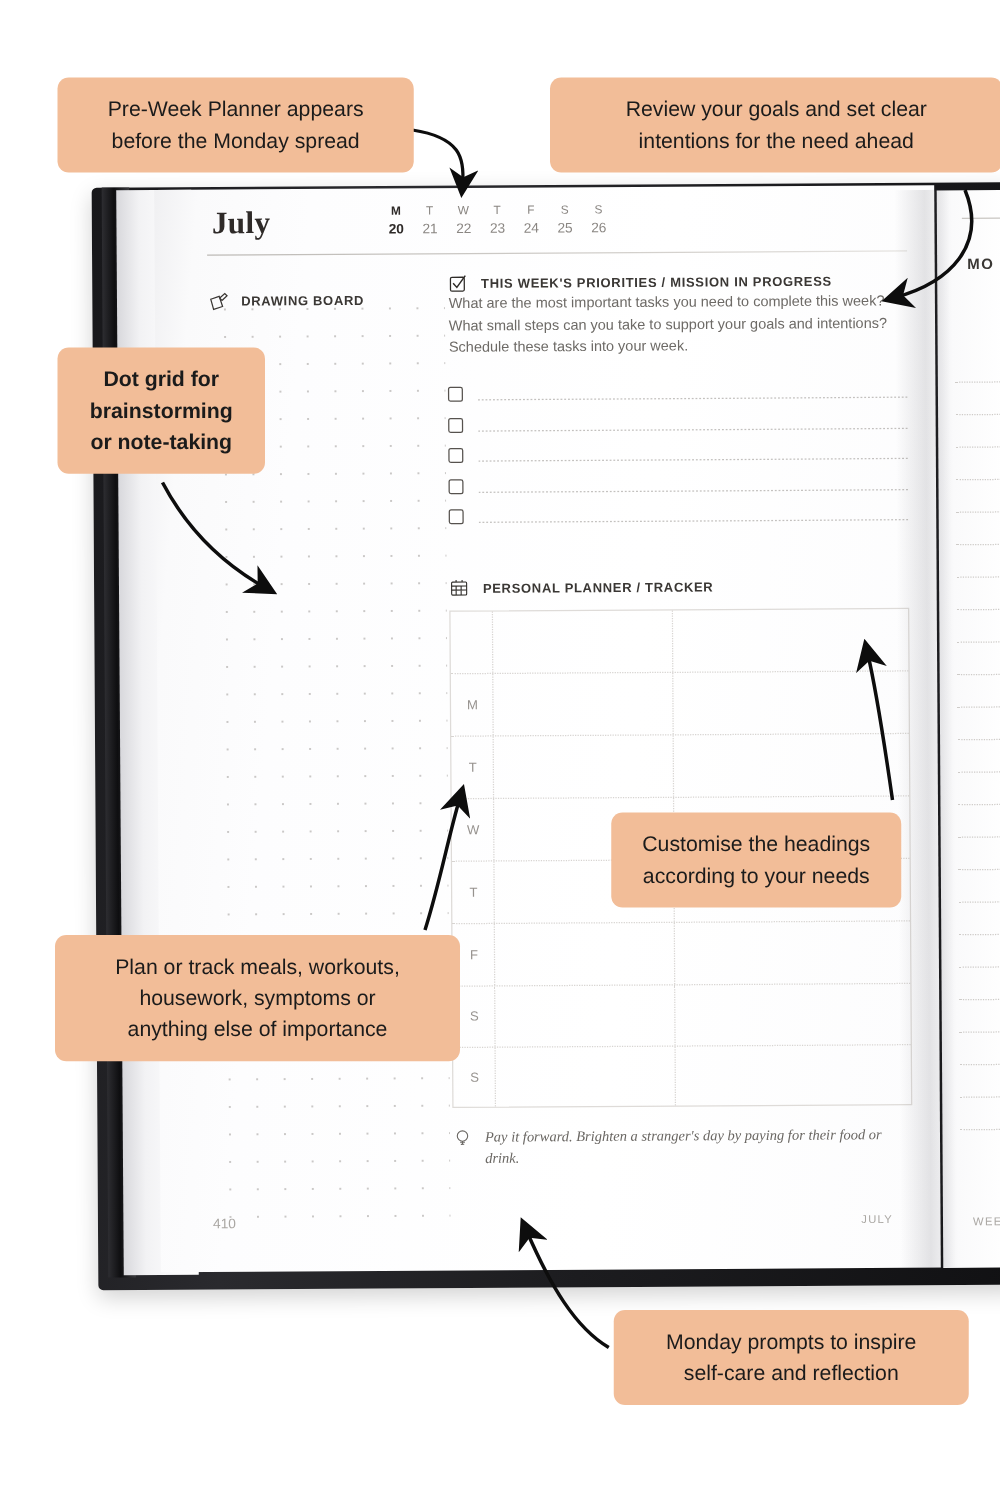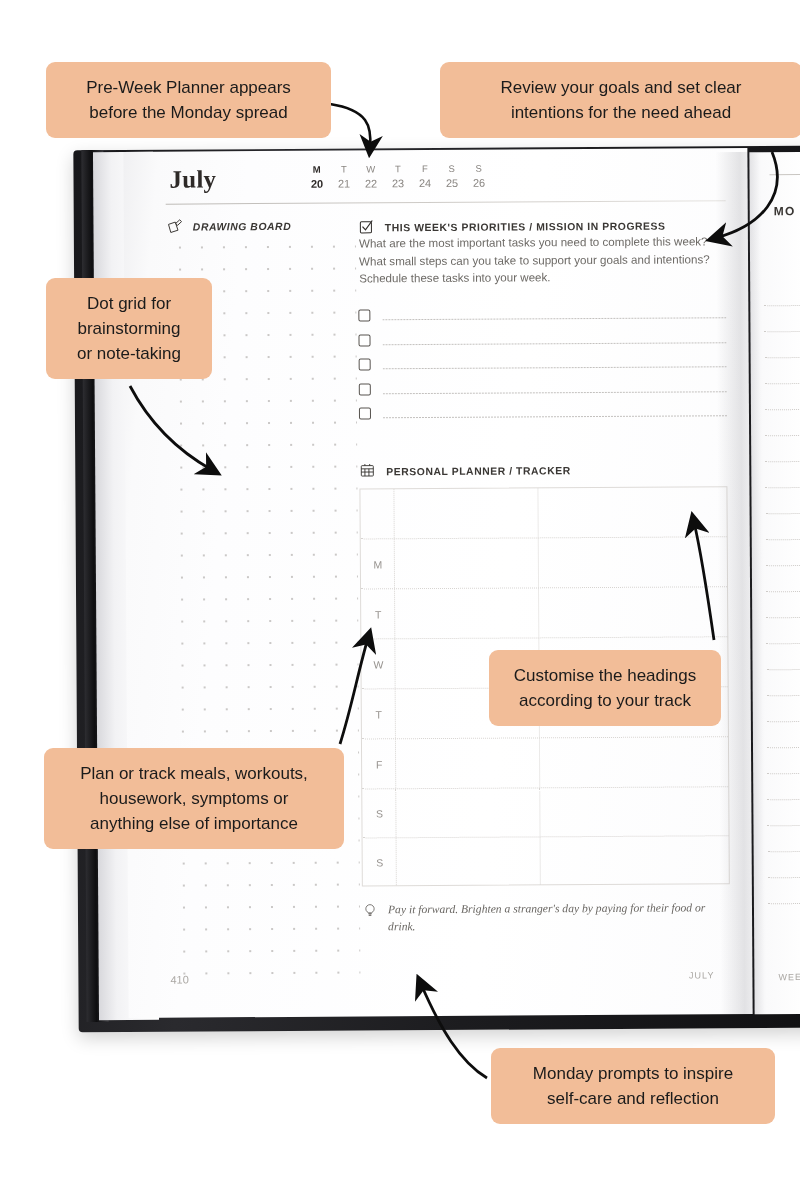--- a/index.html
+++ b/index.html
@@ -149,23 +149,23 @@
     border-radius: 9px;
     color: #1b1b1b;
     font-size: 17px;
     line-height: 25px;
     text-align: center;
     padding: 13px 18px;
     font-family: "Liberation Sans", sans-serif;
   }
   .c1 { left: 46px;  top: 62px;  width: 285px; }
   .c2 { left: 440px; top: 62px;  width: 362px; }
-  .c3 { left: 46px;  top: 278px; width: 166px; }
+  .c3 { left: 46px;  top: 278px; width: 166px; font-weight: bold; }
   .c4 { left: 489px; top: 650px; width: 232px; }
-  .c5 { left: 44px;  top: 748px; width: 300px; }
+  .c5 { left: 44px;  top: 748px; width: 324px; }
   .c6 { left: 491px; top: 1048px;width: 284px; }
 
   .arrows { position: absolute; left:0; top:0; width: 800px; height: 1200px;
             pointer-events: none; }
 </style>
 </head>
 <body>
 
 <div id="stage">
 
@@ -204,21 +204,21 @@
           <div class="dn">25</div>
         </div>
         <div class="daycell">
           <div class="dl">S</div>
           <div class="dn">26</div>
         </div>
       </div>
 
       <div class="hrule"></div>
 
-      <div class="sec-head" style="left:42px; top:66px;font-style:italic;">
+      <div class="sec-head" style="left:42px; top:81px;">
         <span class="ico">
           <svg viewBox="0 0 20 20" width="18" height="18" fill="none" stroke="#3a3734" stroke-width="1.1">
             <path d="M3 7.5 L10.5 5 L13.5 14 L5.5 16.5 Z"></path>
             <path d="M11 6.5 L15.5 2.5 L17.5 4.5 L13 8.7"></path>
             <path d="M11 6.5 L13 8.7"></path>
           </svg>
         </span>
         <span class="sh-label">DRAWING BOARD</span>
       </div>
 
@@ -400,21 +400,21 @@
     <div>Review your goals and set clear</div>
     <div>intentions for the need ahead</div>
   </div>
   <div class="callout c3">
     <div>Dot grid for</div>
     <div>brainstorming</div>
     <div>or note-taking</div>
   </div>
   <div class="callout c4">
     <div>Customise the headings</div>
-    <div>according to your track</div>
+    <div>according to your needs</div>
   </div>
   <div class="callout c5">
     <div>Plan or track meals, workouts,</div>
     <div>housework, symptoms or</div>
     <div>anything else of importance</div>
   </div>
   <div class="callout c6">
     <div>Monday prompts to inspire</div>
     <div>self-care and reflection</div>
   </div>

